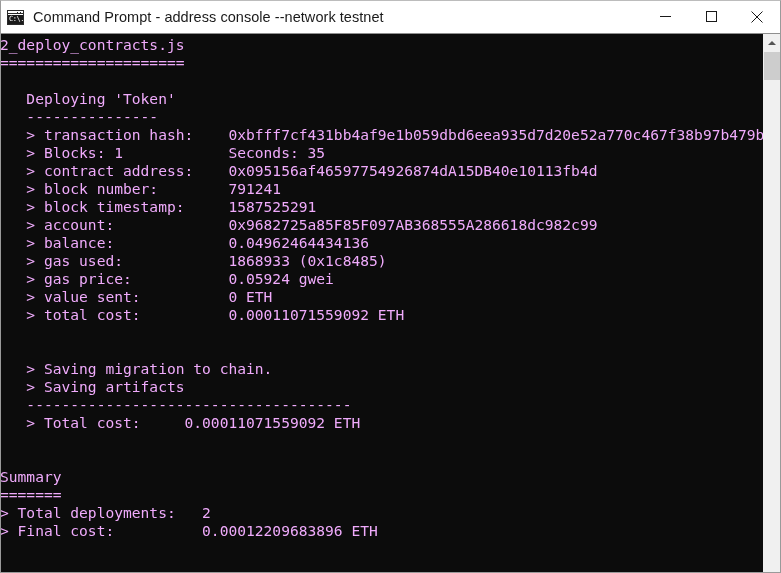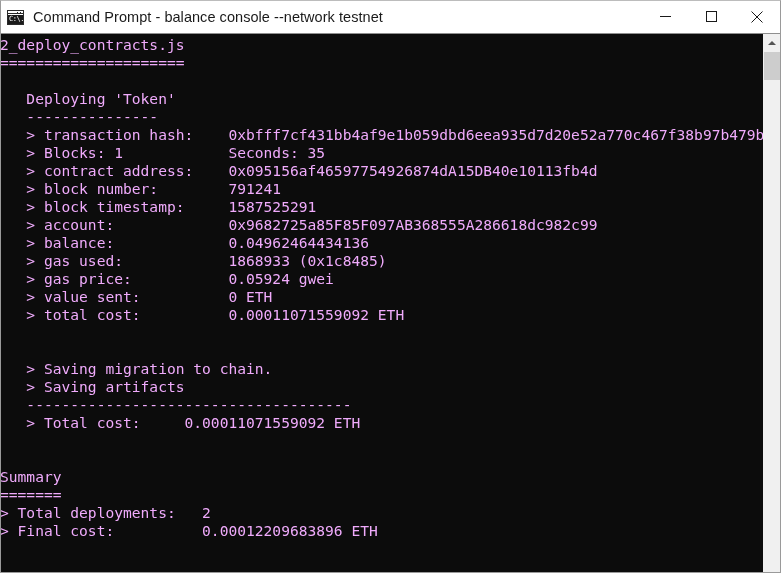--- a/index.html
+++ b/index.html
@@ -177,21 +177,21 @@
 
   <div id="titlebar">
 
     <div id="title-left">
       <div id="app-icon">
         <div class="bar"></div>
         <div class="dot" style="right:2px;"></div>
         <div class="dot" style="right:5px;"></div>
         <div class="body">C:\.</div>
       </div>
-      <div id="title-text">Command Prompt - balance  console --network testnet</div>
+      <div id="title-text">Command Prompt - address  console --network testnet</div>
     </div>
 
     <div id="title-buttons">
       <div class="tbtn" id="btn-minimize">
         <svg width="11" height="11" viewBox="0 0 11 11">
           <rect x="0" y="5" width="11" height="1" fill="#1a1a1a"></rect>
         </svg>
       </div>
       <div class="tbtn" id="btn-maximize">
         <svg width="11" height="11" viewBox="0 0 11 11">

